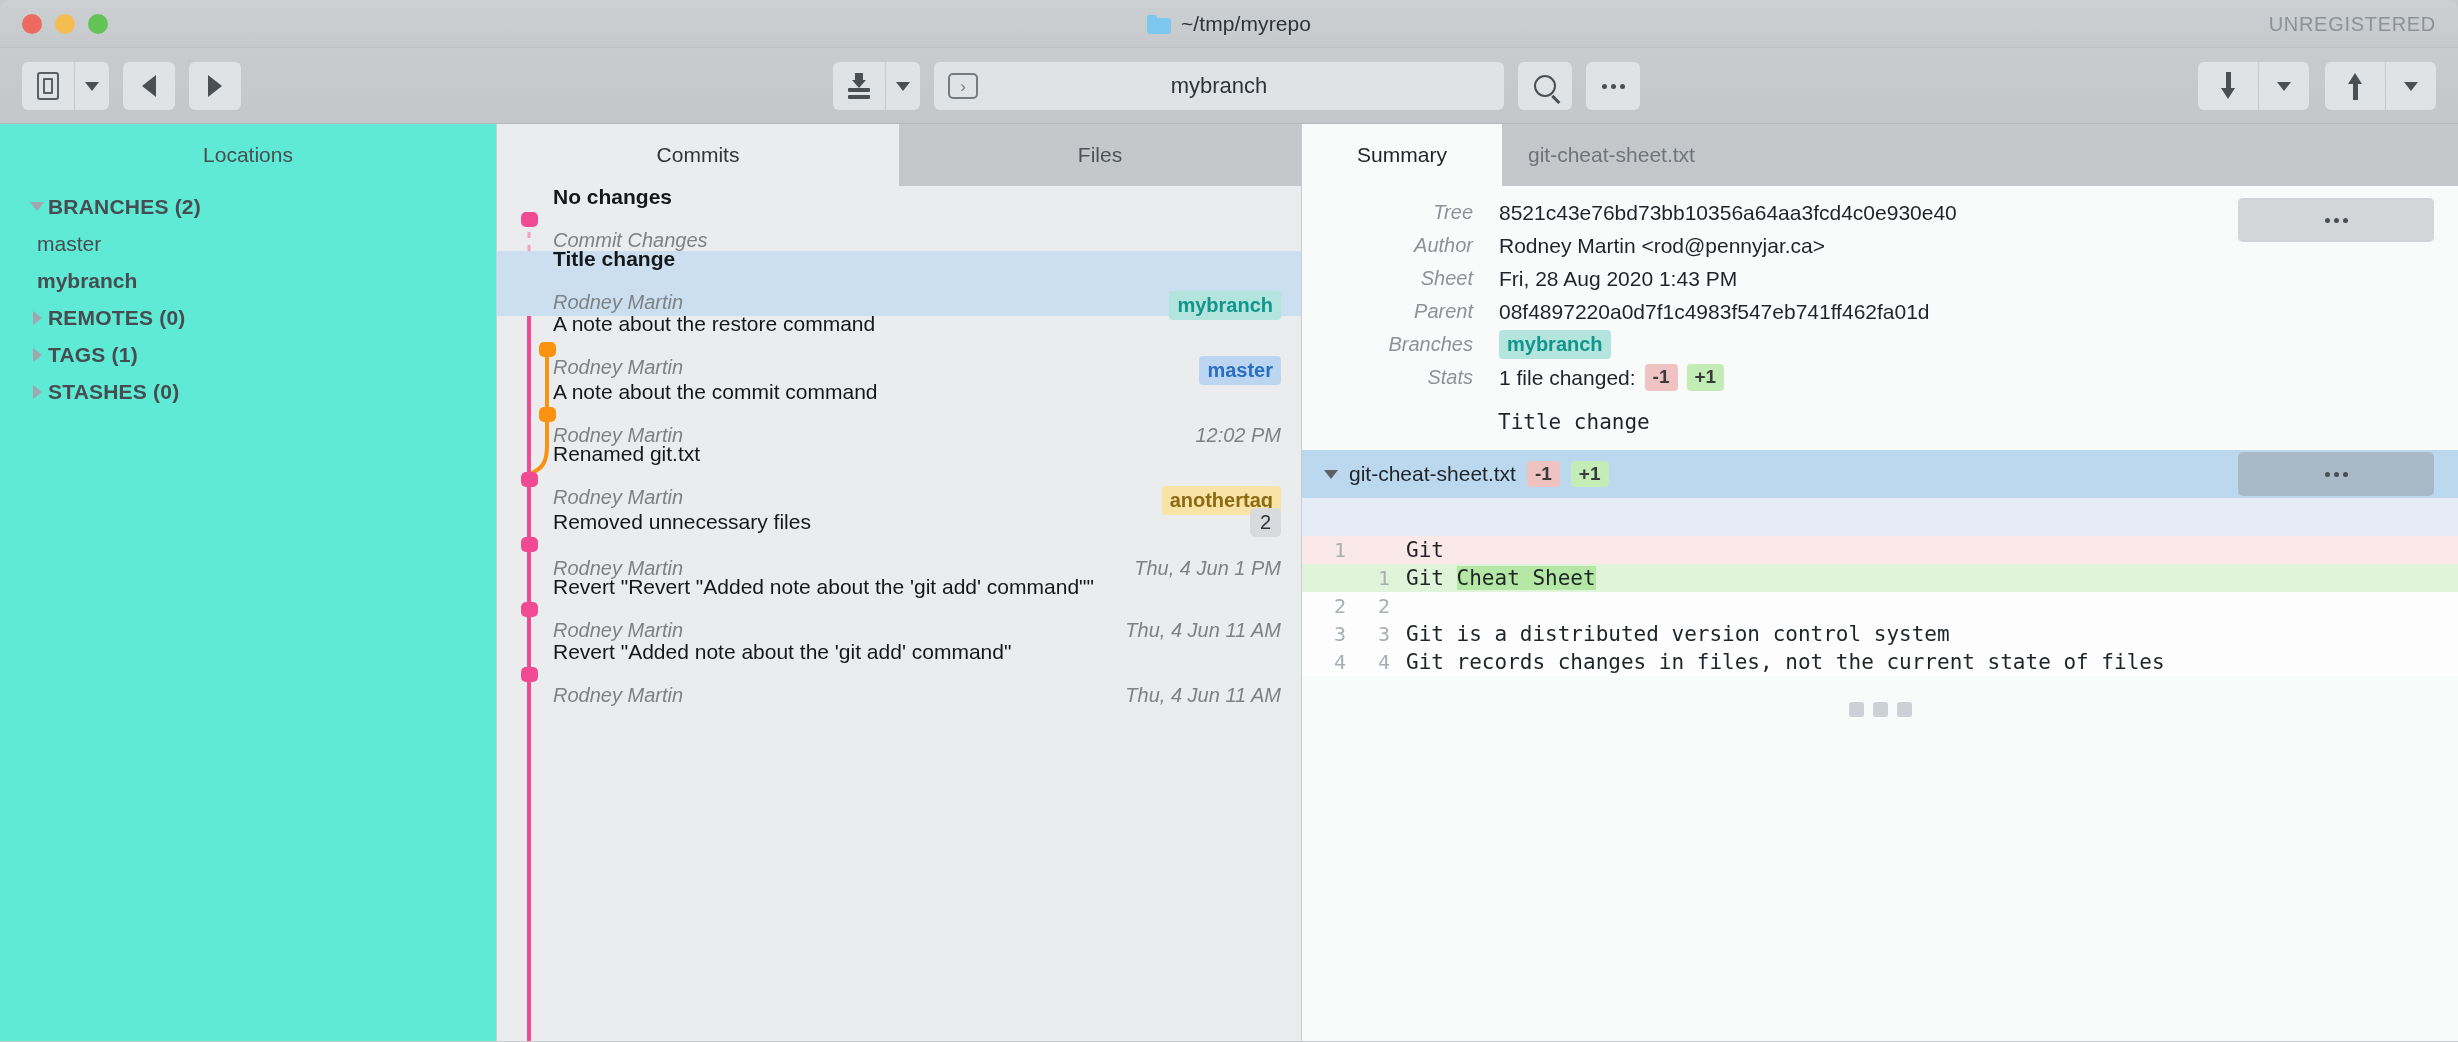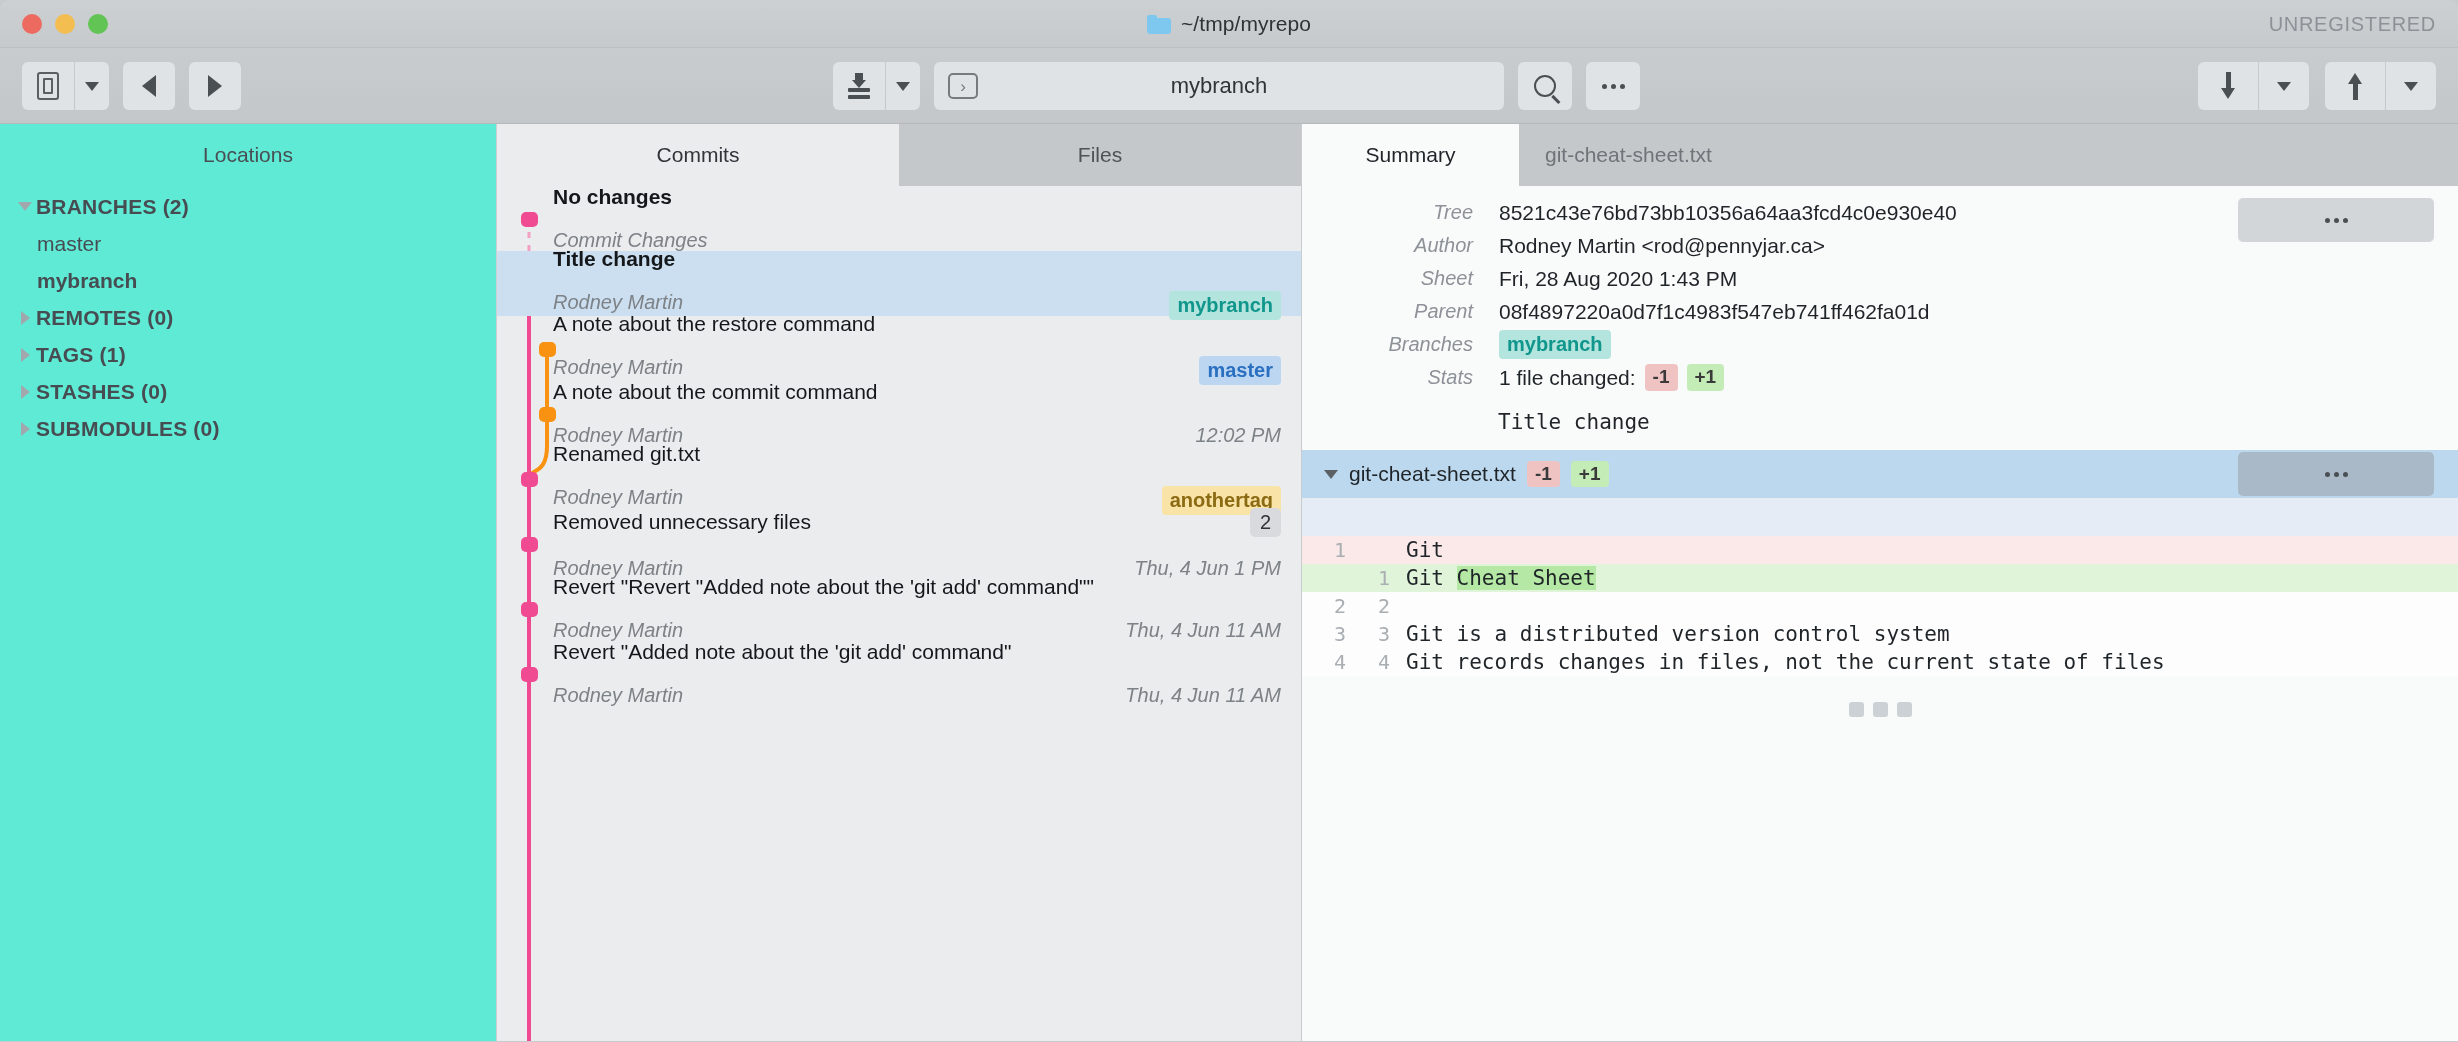--- a/index.html
+++ b/index.html
@@ -135,21 +135,21 @@
   .sidebar {
     width: 497px; background:#5eead4; position:relative;
     border-right: 1px solid #ccd0d3;
   }
   .sidebar-header {
     height: 62px; display:flex; align-items:center; justify-content:center;
     font-size: 21px; color:#494e54;
   }
   .loc-list { padding-top: 2px; }
   .loc-row {
-    display:flex; align-items:center; height:37px; padding-left: 14px;
+    display:flex; align-items:center; height:37px; padding-left: 26px;
     font-size: 21px; color:#474c52;
   }
   .disc {
     width: 22px; display:flex; align-items:center; justify-content:center; flex:0 0 22px;
   }
   .disc .t-r{width:0;height:0;border-top:7px solid transparent;border-bottom:7px solid transparent;border-left:9px solid #a2a7ad;}
   .disc .t-d{width:0;height:0;border-left:7px solid transparent;border-right:7px solid transparent;border-top:9px solid #a2a7ad;}
   .loc-row.group .label { font-weight: bold; letter-spacing:.2px; }
   .loc-row.child { padding-left: 37px; }
   .loc-row.child.current .label { font-weight: bold; }
@@ -191,21 +191,21 @@
   .ref.tag-yellow  { background:#fae3a6; color:#8a6a12; }
   .badge-count {
     font-size:20px; color:#2e3338; background:#d8dade; border-radius:5px;
     padding:1px 10px; line-height:1.35;
   }
 
   
   .detail { flex:1; background:#f9fafa; position:relative; }
   .detail-tabs { display:flex; height:62px; }
   .dtab { display:flex; align-items:center; justify-content:center; font-size:21px; }
-  .dtab.active { background:#f9fafa; color:#1f2428; width:217px; }
+  .dtab.active { background:#f9fafa; color:#1f2428; width:200px; }
   .dtab.inactive { background:#c4c8cb; color:#6f747a; padding:0 26px; }
   .dtab-filler { flex:1; background:#c4c8cb; }
 
   .meta { padding: 10px 0 0 0; position:relative; }
   .meta-row { display:flex; align-items:center; height:33px; }
   .meta-key {
     width: 197px; text-align:right; padding-right:26px;
     font-size:20px; color:#8d9298; font-style:italic; flex:0 0 197px;
   }
   .meta-val { font-size:21px; color:#1f2428; display:flex; align-items:center; gap:9px;}
@@ -363,26 +363,20 @@
             <span class="disc">
               <i class="t-r"></i>
             </span>
             <span class="label">TAGS (1)</span>
           </div>
           <div class="loc-row group">
             <span class="disc">
               <i class="t-r"></i>
             </span>
             <span class="label">STASHES (0)</span>
-          </div>
-          <div class="loc-row group">
-            <span class="disc">
-              <i class="t-r"></i>
-            </span>
-            <span class="label">SUBMODULES (0)</span>
           </div>
         </div>
     </div>
 
     <div class="commits">
       <div class="tabbar" id="commit-tabs">
           <div class="tab active">Commits</div>
           <div class="tab inactive">Files</div>
         </div>
       <svg class="graph-layer" width="805" height="855" viewBox="0 0 805 855">

